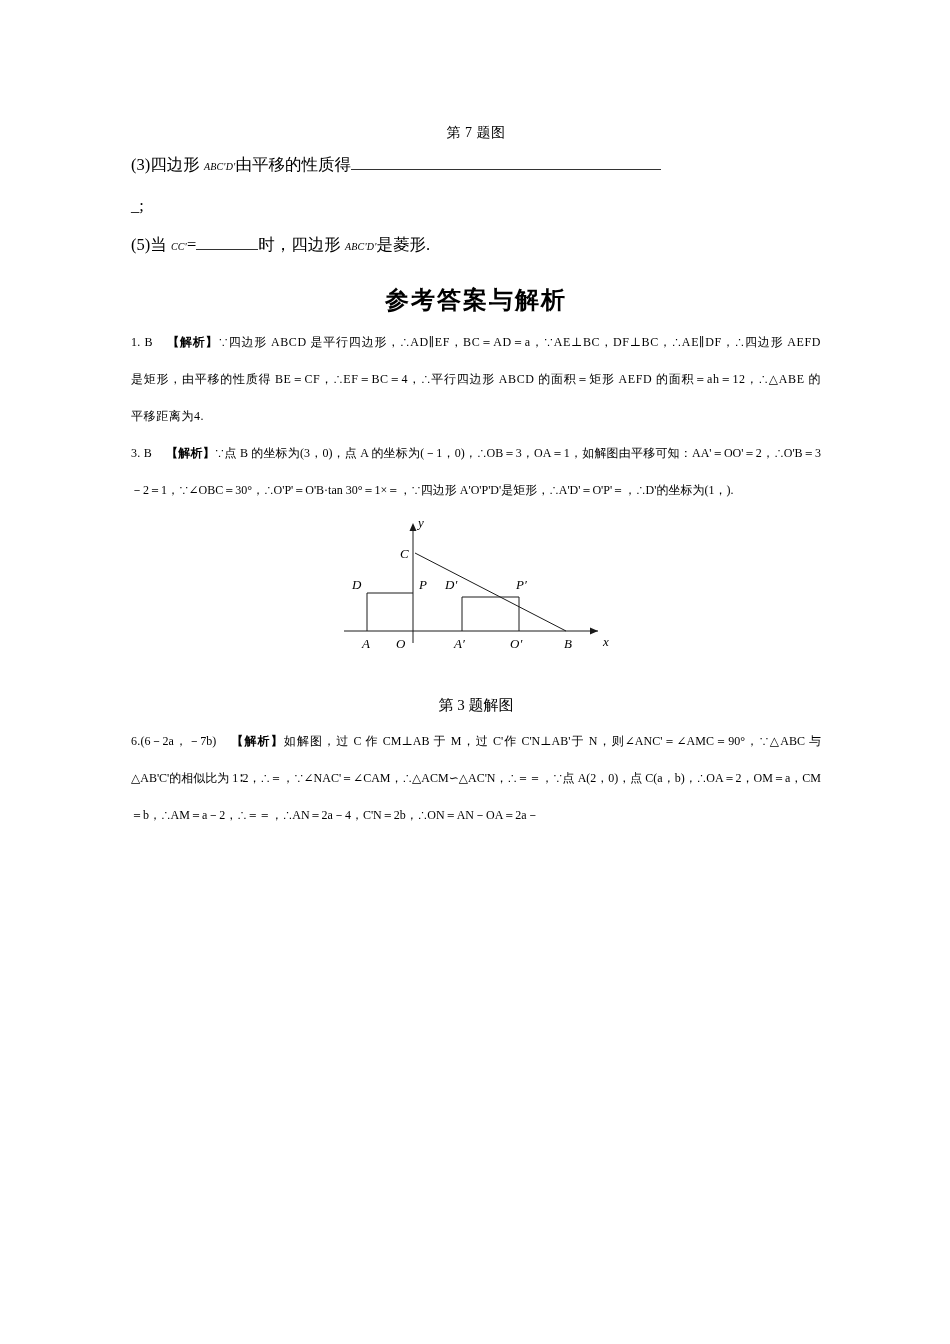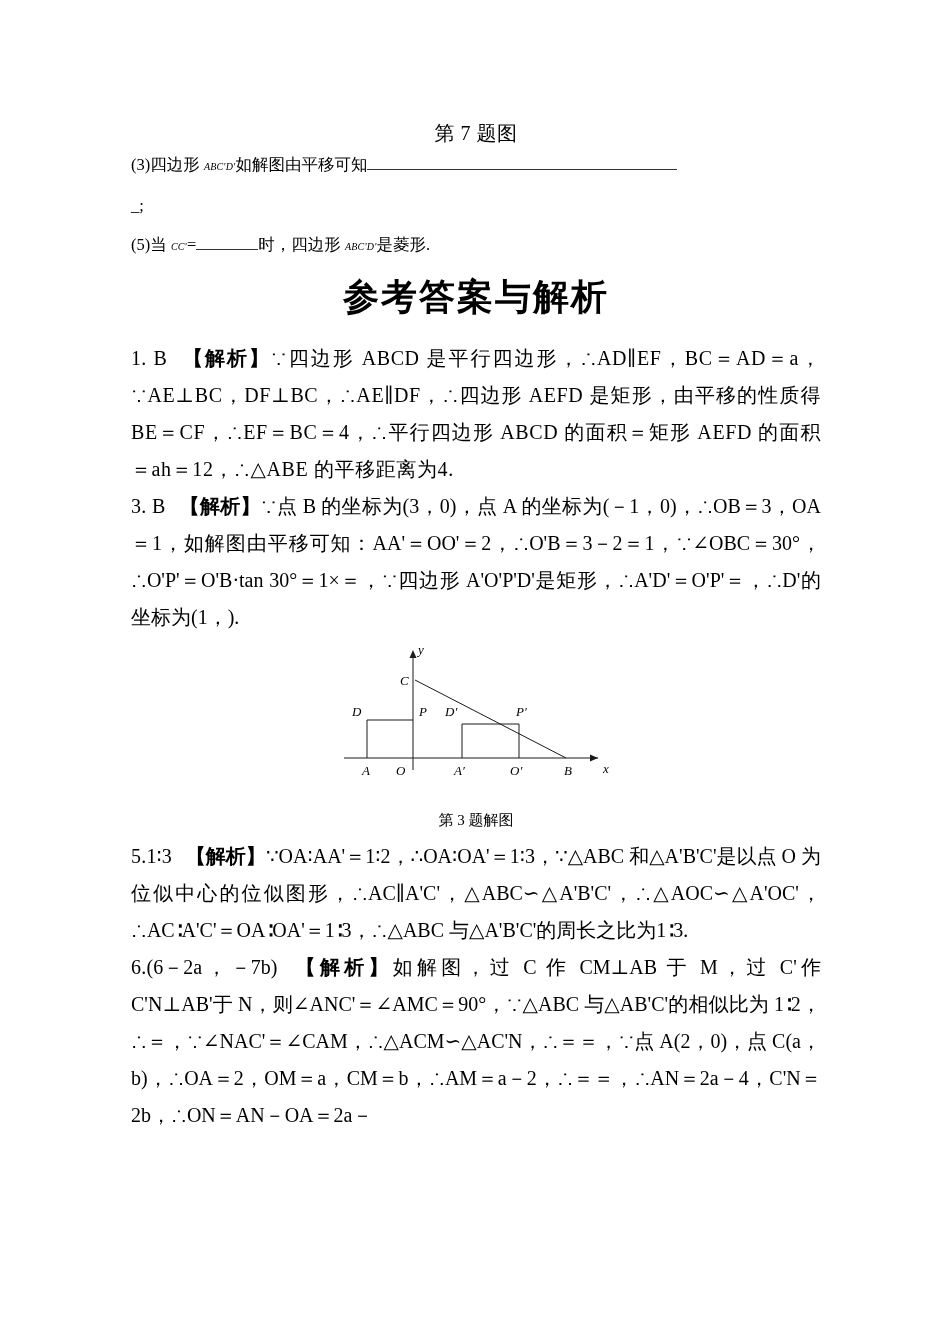--- a/index.html
+++ b/index.html
@@ -26,21 +26,21 @@
   .content {
     position: absolute;
     left: 131px;
     top: 118px;
     width: 690px;
   }
 
   
   .fig-caption {
     text-align: center;
-    font-size: 20px;
+    font-size: 14px;
     line-height: 30px;
     letter-spacing: 0.5px;
   }
 
   
   .q-line {
     font-size: 16.5px;
     line-height: 34px;
     white-space: nowrap;
   }
@@ -59,32 +59,31 @@
     height: 0.85em;
   }
   .q-cont {
     font-size: 16.5px;
     line-height: 44px;
   }
 
   
   .doc-title {
     text-align: center;
-    font-family: Liberation Mono, monospace;
+    font-family: Liberation Serif, serif;
     font-weight: 700;
-    font-size: 36px;
+    font-size: 24px;
     letter-spacing: 2px;
     margin-top: 12px;
-    margin-bottom: 16px;
     line-height: 48px;
   }
 
   
   .ans {
-    font-size: 20px;
+    font-size: 12px;
     line-height: 37px;
     text-align: justify;
     text-justify: inter-ideograph;
     margin: 0;
     text-indent: 0;
   }
   .ans .num { letter-spacing: 0.3px; }
   .ans .bracket {
     font-weight: 700;
     font-family: "Liberation Serif", serif;
@@ -98,32 +97,33 @@
   .figure-wrap {
     width: 100%;
     text-align: center;
     margin-top: 4px;
   }
   .fig-caption2 {
     text-align: center;
     font-size: 15px;
     line-height: 32px;
     margin-bottom: 2px;
+    margin-top: 12px;
   }
 </style>
 </head>
 <body>
 
 <div class="page">
   <div class="content">
 
     <div class="fig-caption">第 7 题图</div>
 
     <div class="q-line">
-      <span>(3)四边形 </span><span class="it">ABC'D'</span><span>如解图由平移可知</span><span class="blank-long l1"></span>
+      <span>(3)四边形 </span><span class="it">ABC'D'</span><span>由平移的性质得</span><span class="blank-long l1"></span>
     </div>
     <div class="q-cont">_;</div>
 
     <div class="q-line">
       <span>(5)当 </span><span class="it">CC'</span><span>=</span><span class="blank-short"></span><span>时，四边形 </span><span class="it">ABC'D'</span><span>是菱形.</span>
     </div>
 
     <div class="doc-title">参考答案与解析</div>
 
     <p class="ans loose"><span class="num">1.</span>&nbsp;<span>B</span><span class="sp"></span><span class="bracket">【解析】</span><span>∵四边形 ABCD 是平行四边形，∴AD∥EF，BC＝AD＝a，∵AE⊥BC，DF⊥BC，∴AE∥DF，∴四边形 AEFD 是矩形，由平移的性质得 BE＝CF，∴EF＝BC＝4，∴平行四边形 ABCD 的面积＝矩形 AEFD 的面积＝ah＝12，∴△ABE 的平移距离为4.</span></p>
@@ -162,18 +162,17 @@
           <text x="70" y="135">O</text>
           <text x="128" y="135">A′</text>
           <text x="184" y="135">O′</text>
           <text x="238" y="135">B</text>
         </g>
       </svg>
     </div>
     <div class="fig-caption2">第 3 题解图</div>
 
 
-    <p class="ans"><span class="num">5.</span><span>1∶3</span><span class="sp"></span><span class="bracket">【解析】</span><span>∵OA∶AA'＝1∶2，∴OA∶OA'＝1∶3，∵△ABC 和△A'B'C'是以点 O 为位似中心的位似图形，∴AC∥A'C'，△ABC∽△A'B'C'，∴△AOC∽△A'OC'，∴AC∶A'C'＝OA∶OA'＝1∶3，∴△ABC 与△A'B'C'的周长之比为1∶3.</span></p>
 
     <p class="ans"><span class="num">6.</span><span>(6－2a，－7b)</span><span class="sp"></span><span class="bracket">【解析】</span><span>如解图，过 C 作 CM⊥AB 于 M，过 C'作 C'N⊥AB'于 N，则∠ANC'＝∠AMC＝90°，∵△ABC 与△AB'C'的相似比为 1∶2，∴＝，∵∠NAC'＝∠CAM，∴△ACM∽△AC'N，∴＝＝，∵点 A(2，0)，点 C(a，b)，∴OA＝2，OM＝a，CM＝b，∴AM＝a－2，∴＝＝，∴AN＝2a－4，C'N＝2b，∴ON＝AN－OA＝2a－</span></p>
 
   </div>
 </div>
 
 </body></html>

